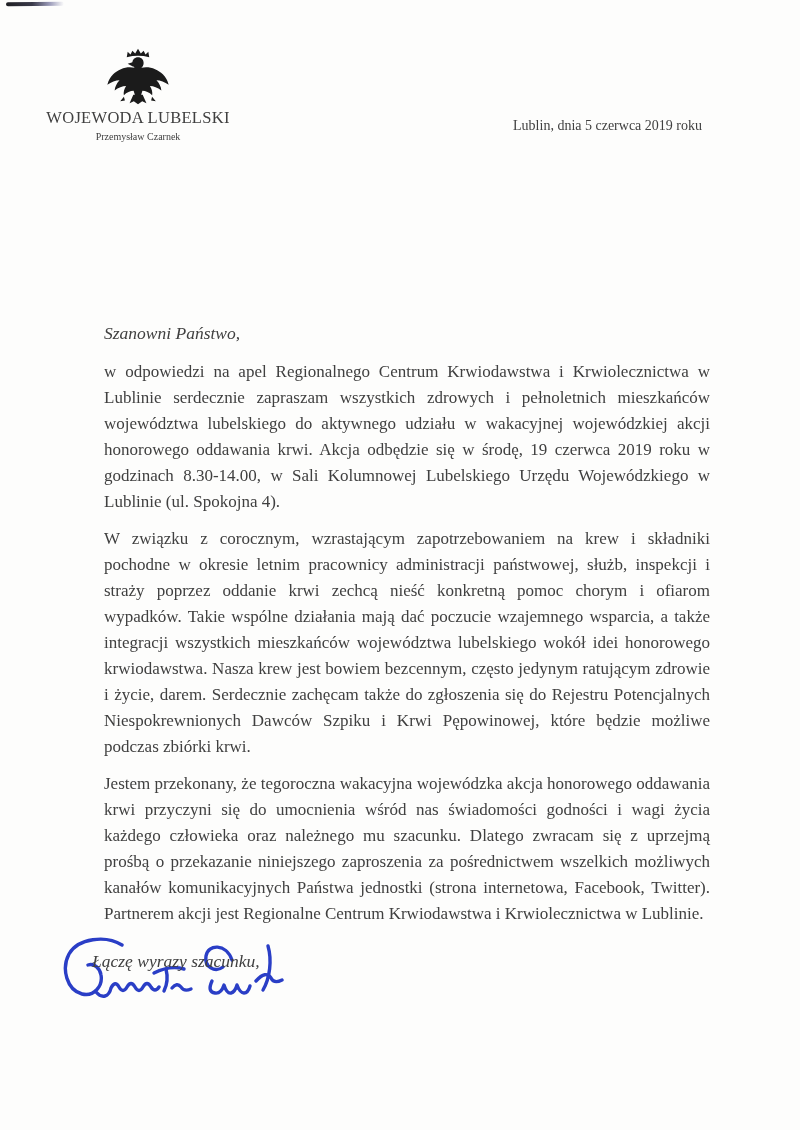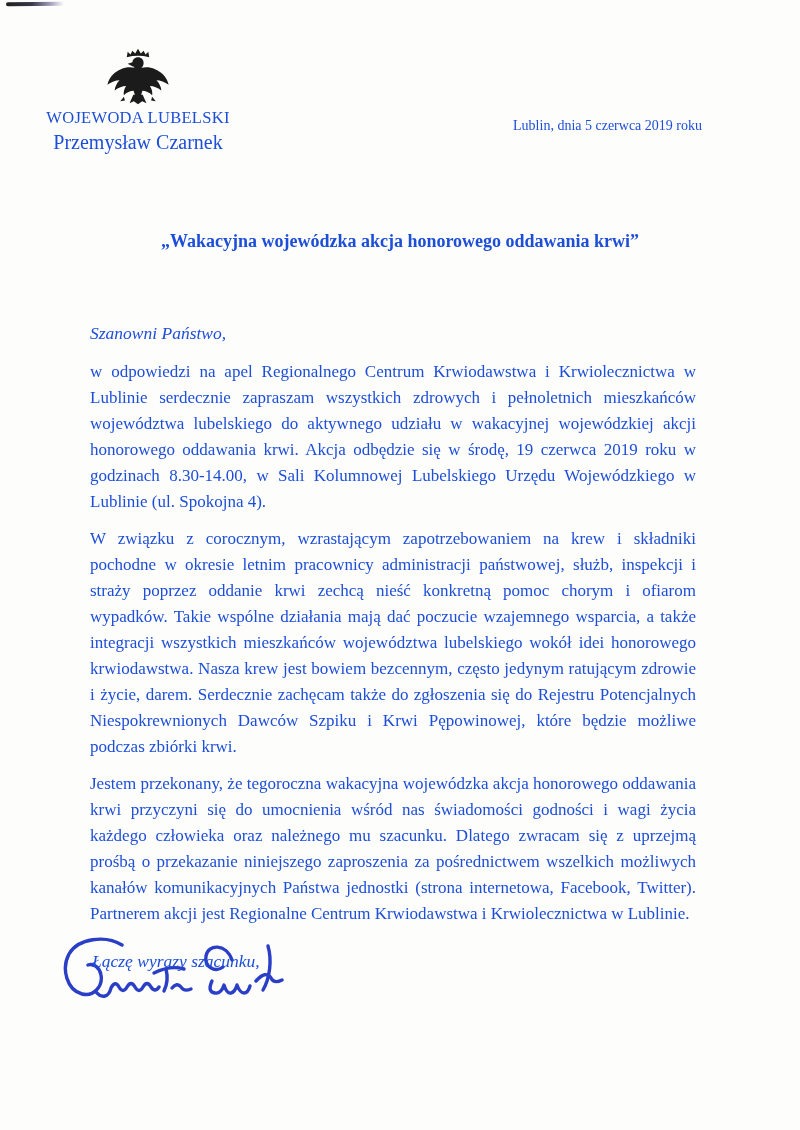--- a/index.html
+++ b/index.html
@@ -3,21 +3,21 @@
 <meta charset="utf-8">
 <style>
   html, body { margin: 0; padding: 0; background: #ffffff; }
   .page {
     position: relative;
     width: 800px;
     height: 1130px;
     background: #fdfdfc;
     overflow: hidden;
     font-family: "Liberation Serif", serif;
-    color: #1d4ed8;
+    color: #404040;
   }
 
   
   .scan-artifact {
     position: absolute;
     left: 6px; top: 2px;
     width: 58px; height: 4px;
     border-radius: 2px;
     background: linear-gradient(90deg, #1e1e22 0%, #3a3a4a 45%, #9a9ab8 75%, rgba(200,200,220,0) 100%);
     transform: rotate(-0.6deg);
@@ -35,21 +35,21 @@
     margin: 0 auto 2px auto;
     width: 66px; height: 60px;
     filter: blur(0.3px);
   }
   .office {
     font-size: 16.5px;
     letter-spacing: 0.3px;
     white-space: nowrap;
   }
   .official-name {
-    font-size: 20px;
+    font-size: 10px;
     margin-top: 3px;
     white-space: nowrap;
   }
 
   .dateline {
     position: absolute;
     right: 98px; top: 118px;
     font-size: 14px;
     white-space: nowrap;
   }
@@ -58,21 +58,21 @@
     position: absolute;
     left: 0; right: 0; top: 231px;
     margin: 0;
     text-align: center;
     font-size: 18px;
     font-weight: bold;
   }
 
   .body-block {
     position: absolute;
-    left: 90px; top: 320px;
+    left: 104px; top: 320px;
     width: 622px;
   }
   .salutation {
     margin: 0 0 13px 0;
     font-style: italic;
     font-size: 17.5px;
     line-height: 26px;
   }
   .par {
     margin: 0 16px 11px 0;
@@ -129,21 +129,20 @@
 
         <path d="M20 54 l-4 5 5 -1 z M50 54 l4 5 -5 -1 z"></path>
       </g>
     </svg>
     <div class="office">WOJEWODA LUBELSKI</div>
     <div class="official-name">Przemysław Czarnek</div>
   </div>
 
   <div class="dateline">Lublin, dnia 5 czerwca 2019 roku</div>
 
-  <h1 class="title">„Wakacyjna wojewódzka akcja honorowego oddawania krwi”</h1>
 
   <div class="body-block">
     <p class="salutation">Szanowni Państwo,</p>
     <p class="par">w odpowiedzi na apel Regionalnego Centrum Krwiodawstwa i Krwiolecznictwa w Lublinie serdecznie zapraszam wszystkich zdrowych i pełnoletnich mieszkańców województwa lubelskiego do aktywnego udziału w wakacyjnej wojewódzkiej akcji honorowego oddawania krwi. Akcja odbędzie się w środę, 19 czerwca 2019 roku w godzinach 8.30-14.00, w Sali Kolumnowej Lubelskiego Urzędu Wojewódzkiego w Lublinie (ul. Spokojna 4).</p>
     <p class="par">W związku z corocznym, wzrastającym zapotrzebowaniem na krew i składniki pochodne w okresie letnim pracownicy administracji państwowej, służb, inspekcji i straży poprzez oddanie krwi zechcą nieść konkretną pomoc chorym i ofiarom wypadków. Takie wspólne działania mają dać poczucie wzajemnego wsparcia, a także integracji wszystkich mieszkańców województwa lubelskiego wokół idei honorowego krwiodawstwa. Nasza krew jest bowiem bezcennym, często jedynym ratującym zdrowie i życie, darem. Serdecznie zachęcam także do zgłoszenia się do Rejestru Potencjalnych Niespokrewnionych Dawców Szpiku i Krwi Pępowinowej, które będzie możliwe podczas zbiórki krwi.</p>
     <p class="par">Jestem przekonany, że tegoroczna wakacyjna wojewódzka akcja honorowego oddawania krwi przyczyni się do umocnienia wśród nas świadomości godności i wagi życia każdego człowieka oraz należnego mu szacunku. Dlatego zwracam się z uprzejmą prośbą o przekazanie niniejszego zaproszenia za pośrednictwem wszelkich możliwych kanałów komunikacyjnych Państwa jednostki (strona internetowa, Facebook, Twitter). Partnerem akcji jest Regionalne Centrum Krwiodawstwa i Krwiolecznictwa w Lublinie.</p>
   </div>
 
   <svg class="signature" viewBox="0 0 244 76" xmlns="http://www.w3.org/2000/svg">
     <g stroke="#2a3ec6" fill="none" stroke-width="3.4" stroke-linecap="round" stroke-linejoin="round">

